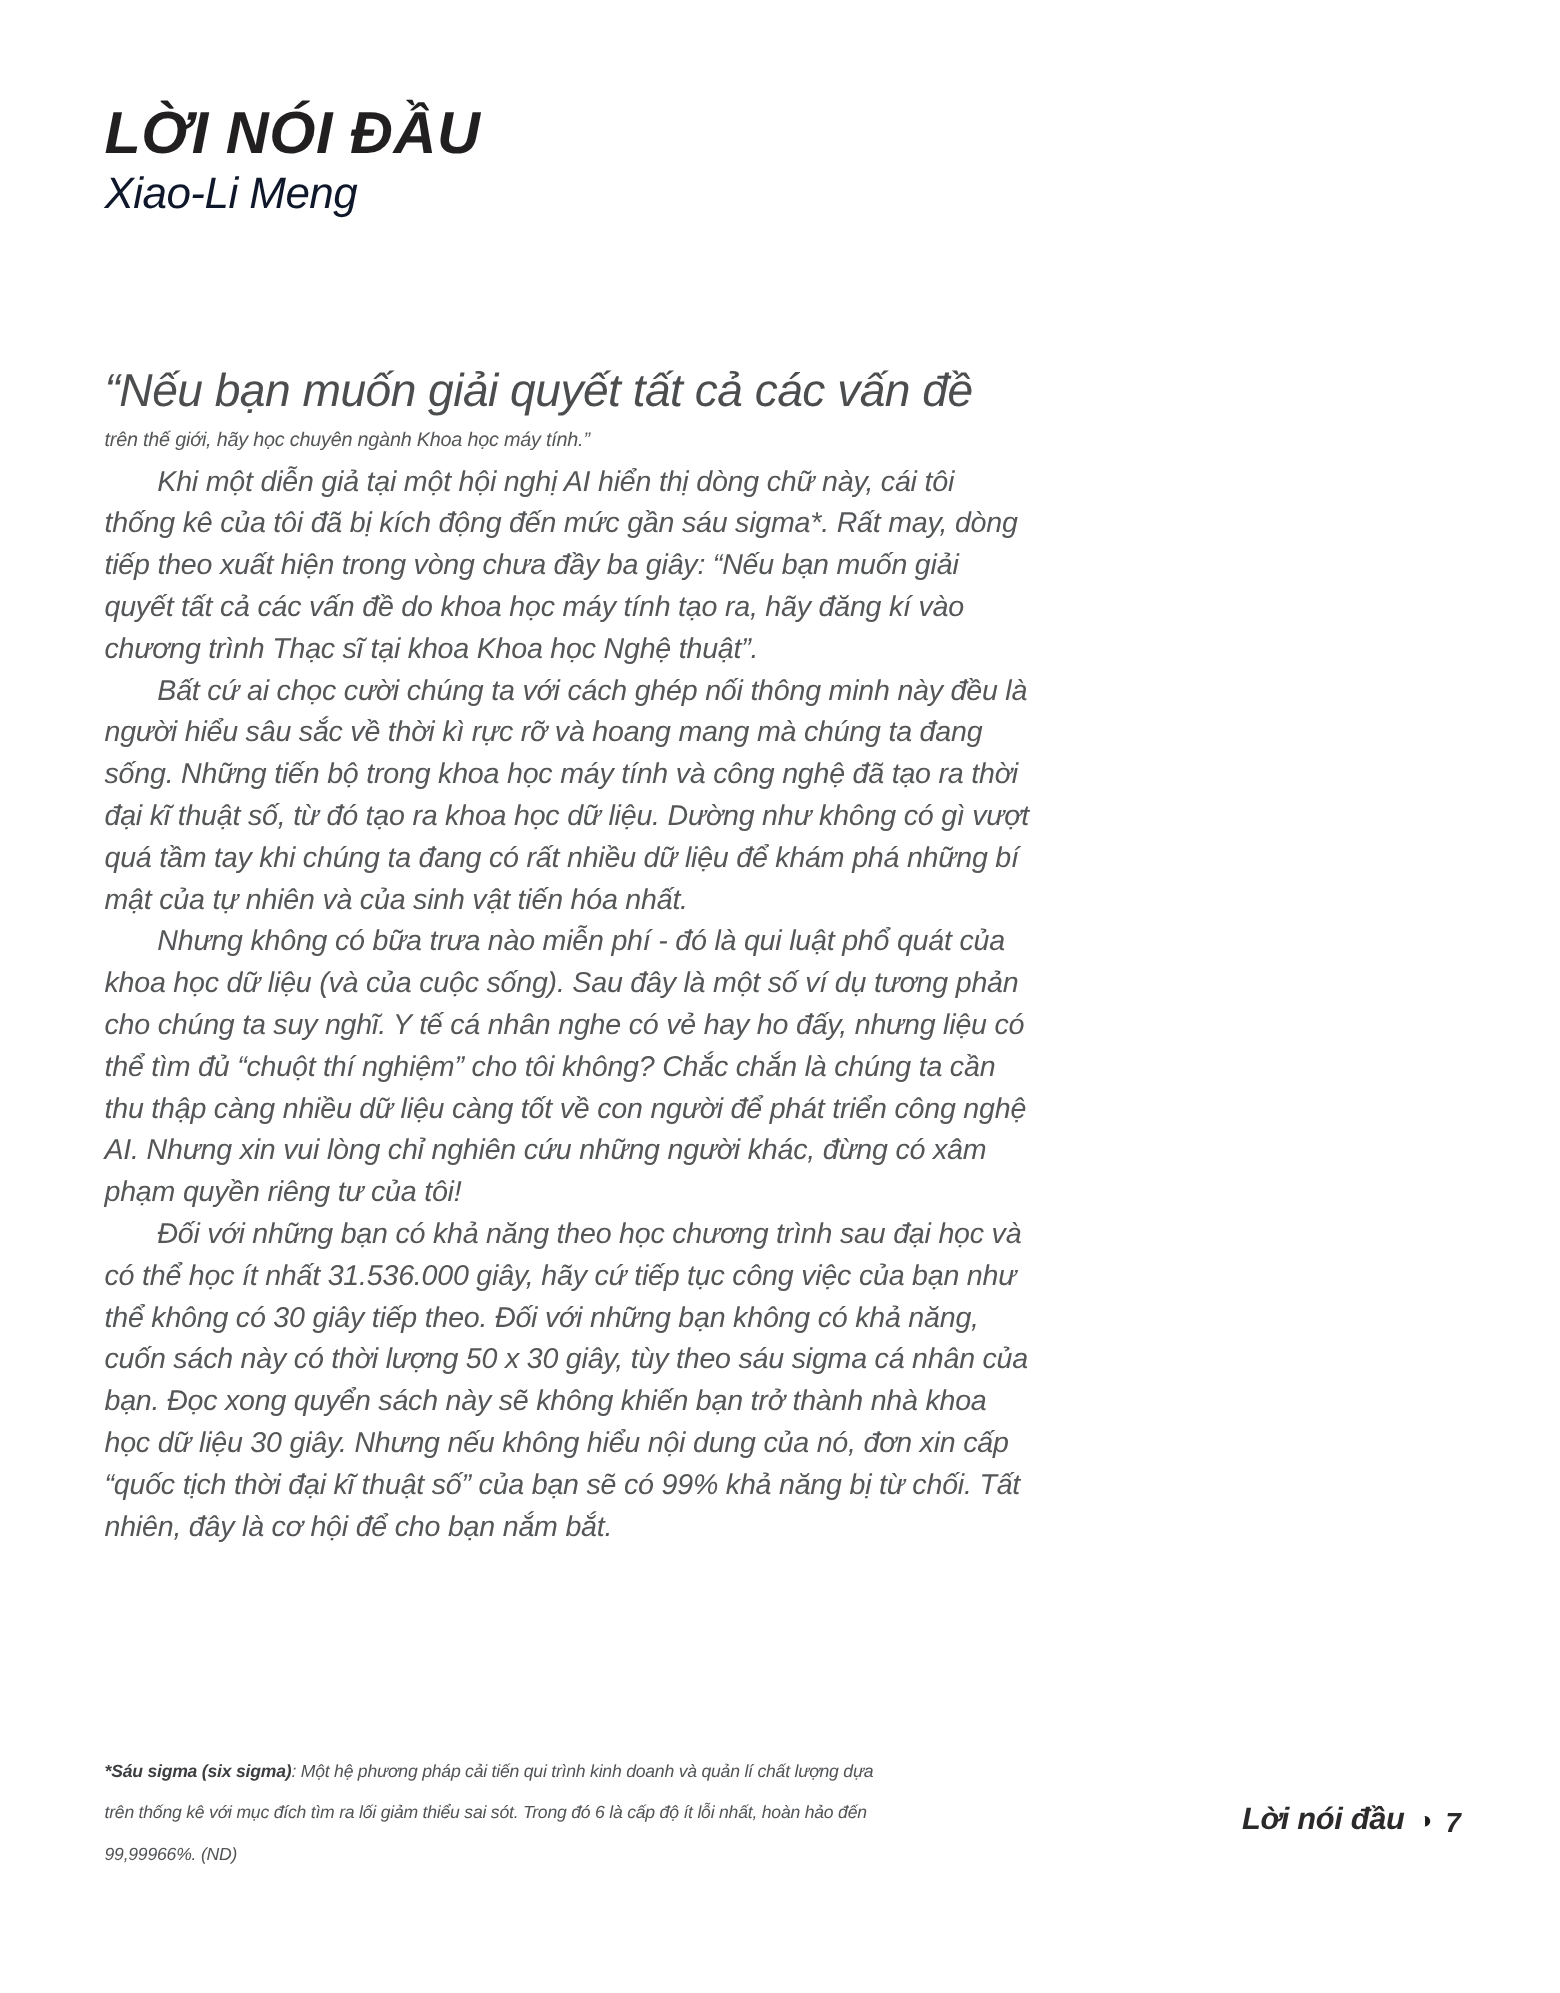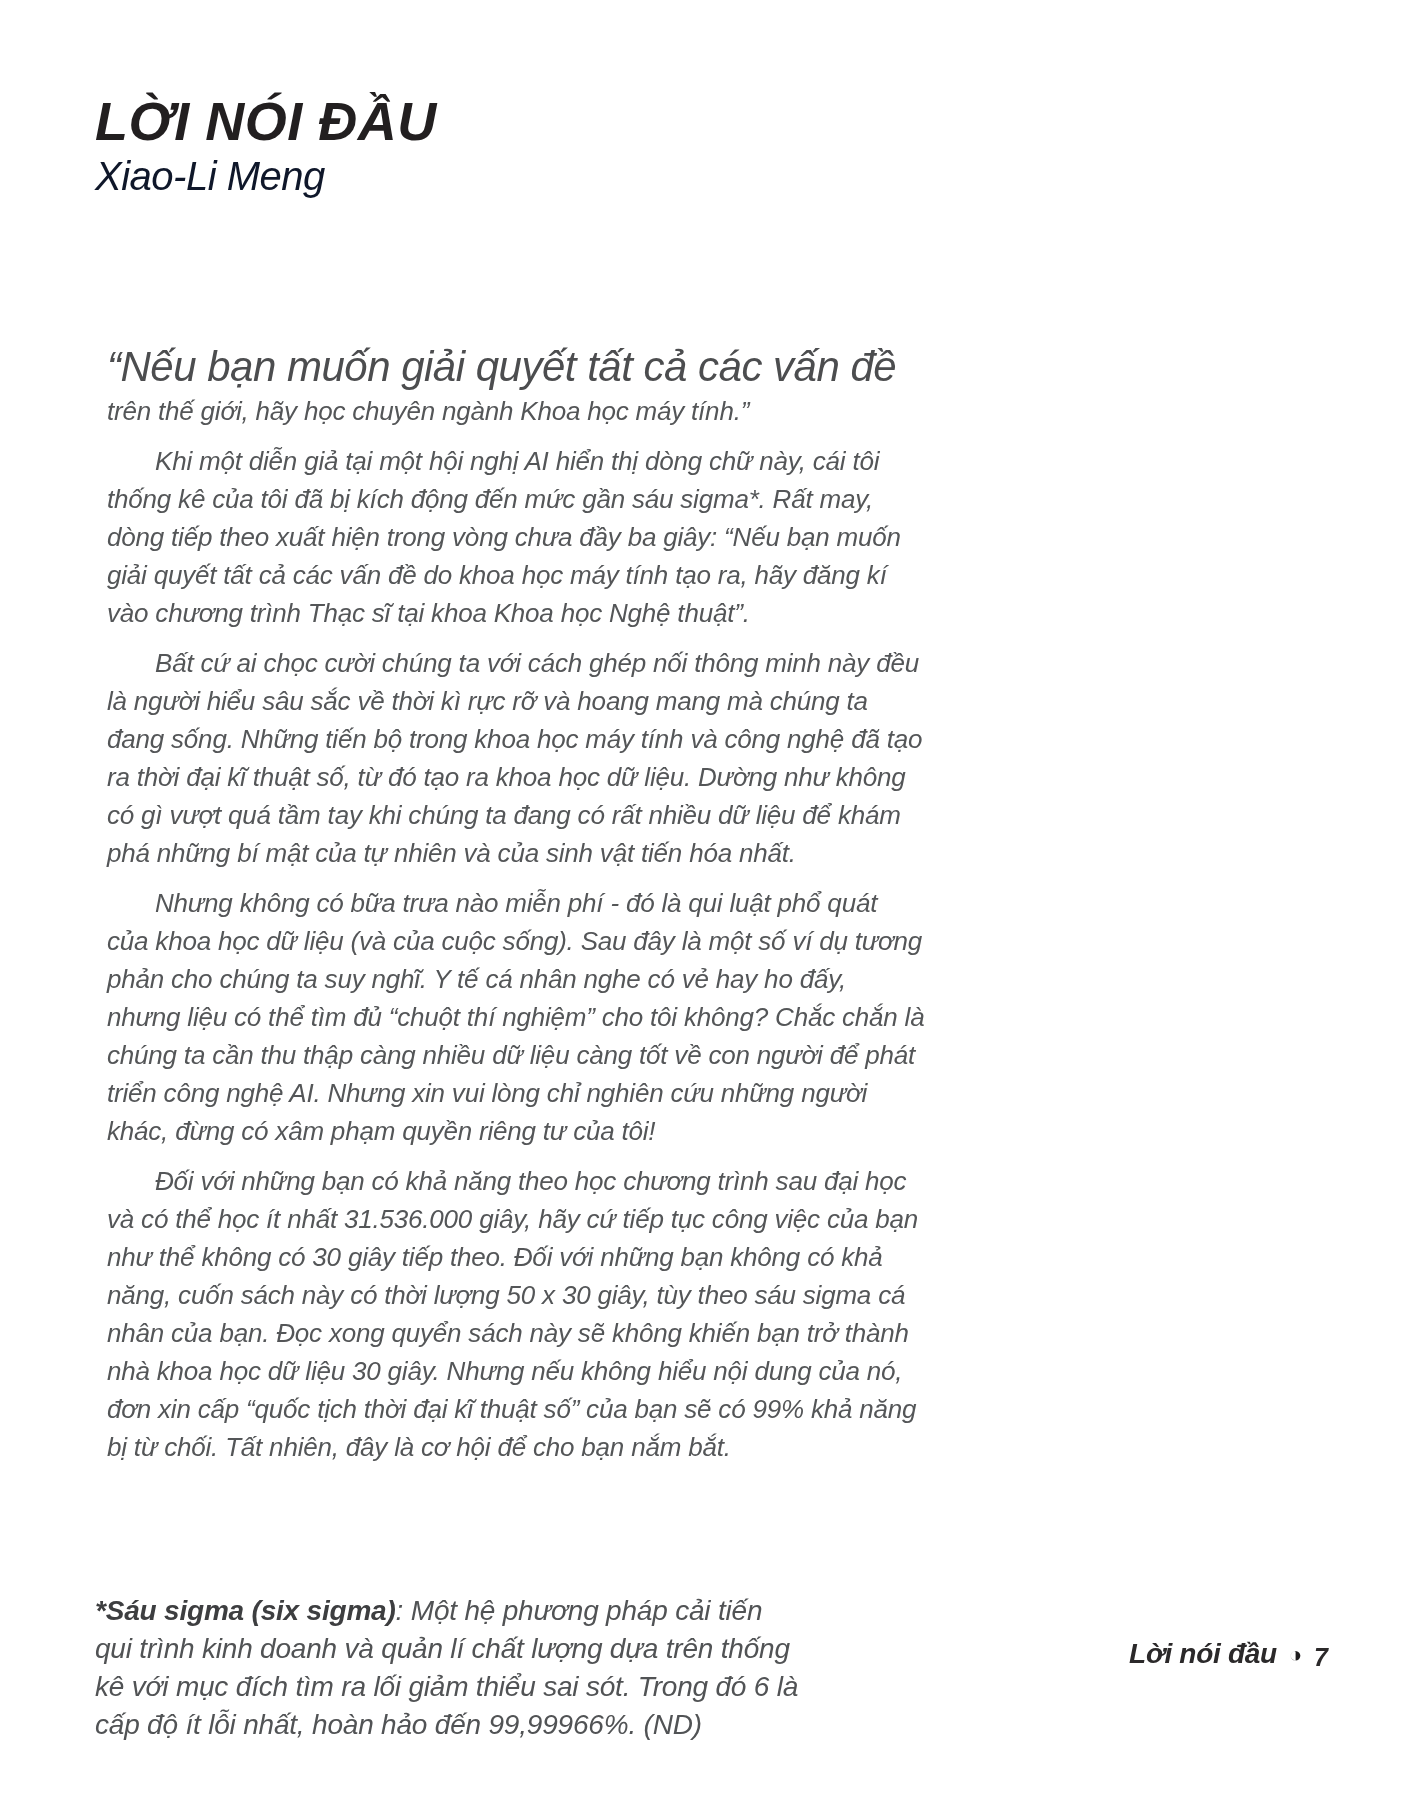--- a/index.html
+++ b/index.html
@@ -49,39 +49,39 @@
   .lead-line1 {
     display: block;
     font-size: 42px;
     line-height: 50px;
     color: #4c4d4f;
     letter-spacing: -0.5px;
     white-space: nowrap;
   }
   .lead-line2 {
     display: block;
-    font-size: 26px;
+    font-size: 18px;
     line-height: 38px;
   }
   .content p {
-    margin: 12px;
+    margin: 0;
     font-size: 26px;
     line-height: 38px;
     text-align: left;
   }
   .content p.indent { text-indent: 48px; }
 
   
   .footnote {
     position: absolute;
     left: 95px;
     top: 1592px;
     width: 710px;
     font-style: italic;
-    font-size: 28px;
+    font-size: 16px;
     line-height: 38px;
     color: #515355;
     letter-spacing: -0.2px;
   }
   .footnote .term { font-weight: bold; color: #3d3e40; }
 
   
   .pagefooter {
     position: absolute;
     top: 1638px;

